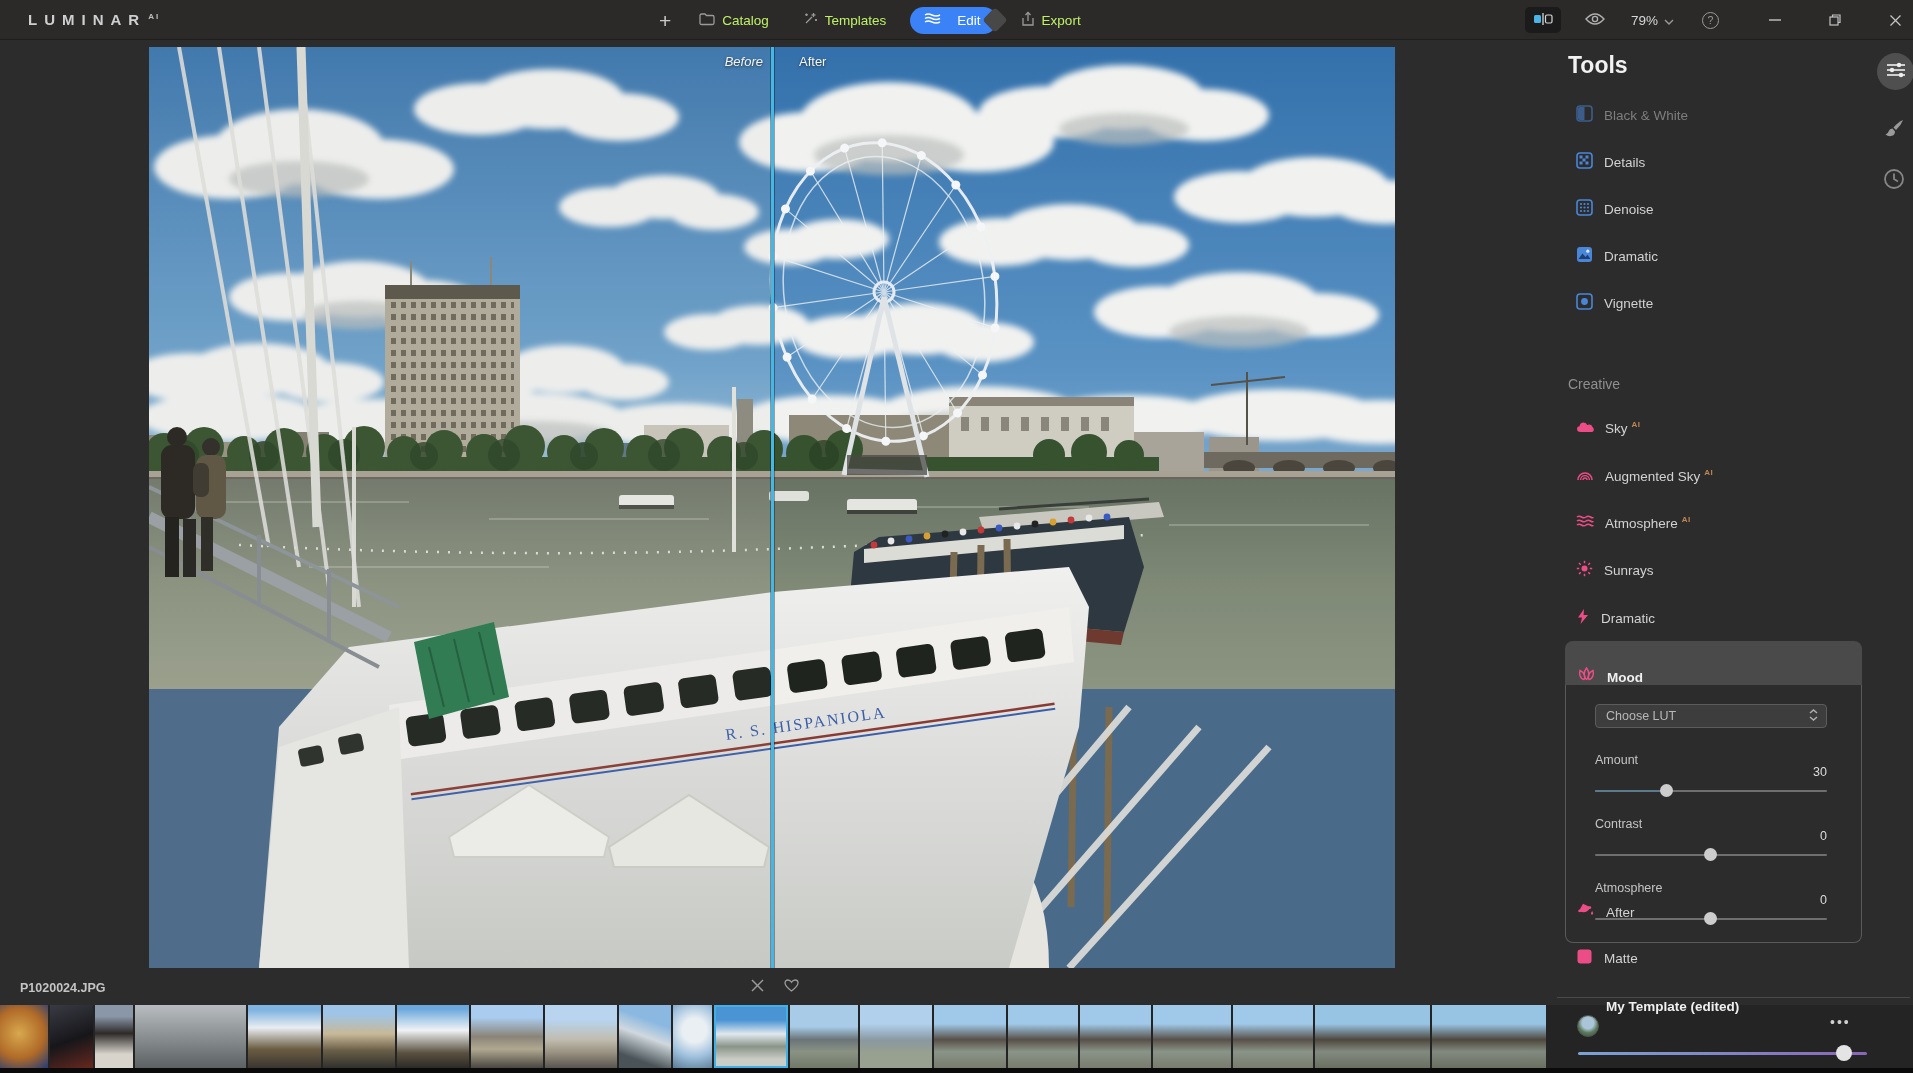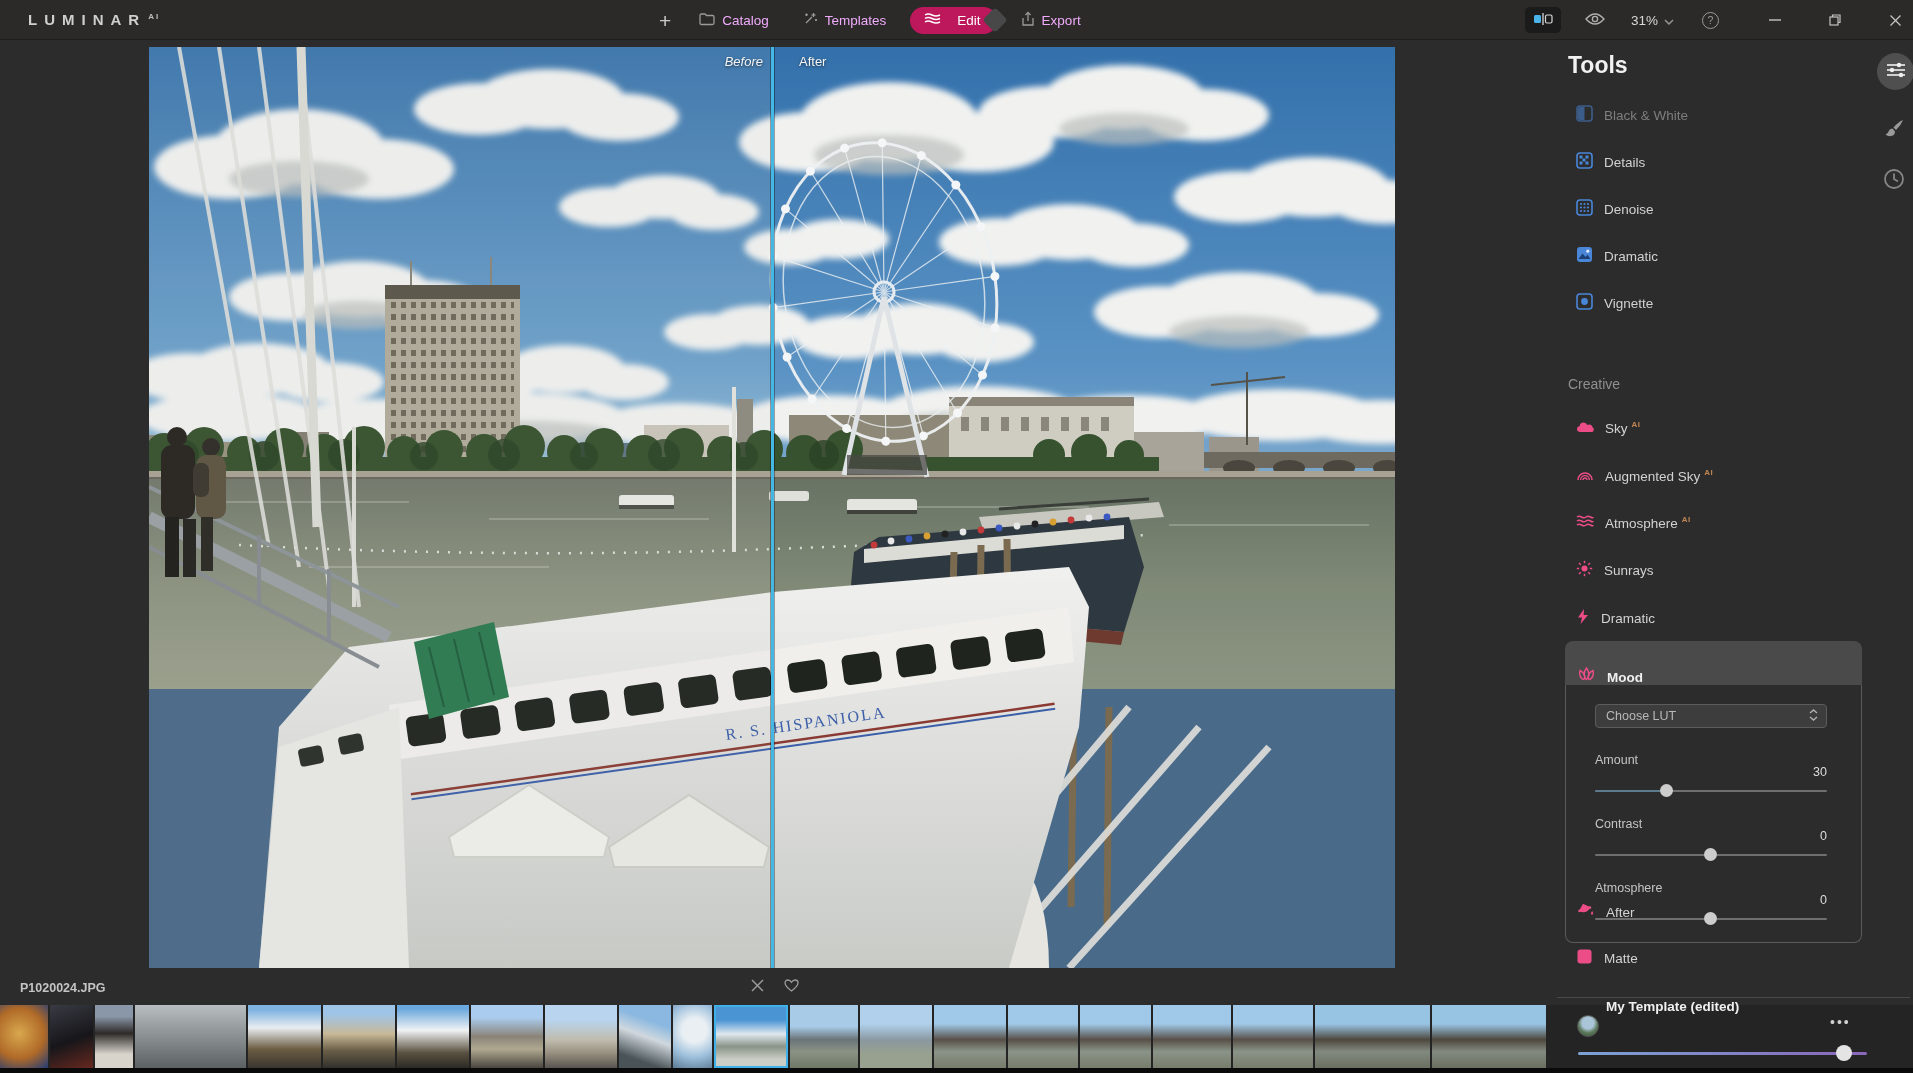--- a/index.html
+++ b/index.html
@@ -5,23 +5,23 @@
   * { margin:0; padding:0; box-sizing:border-box; }
   html,body { width:1913px; height:1073px; overflow:hidden; }
   body { background:#2c2c2c; font-family:"Liberation Sans", sans-serif; color:#c8c8c8; position:relative; }
 
   
   .topbar { position:absolute; left:0; top:0; width:1913px; height:40px; background:#2b2a29; border-bottom:1px solid #1e1e1e; z-index:30; }
   .logo { position:absolute; left:28px; top:11px; font-size:15px; letter-spacing:7px; color:#cfcfcf; font-weight:600; }
   .logo sup { font-size:8px; letter-spacing:2px; color:#bdbdbd; margin-left:2px; }
   .topnav { position:absolute; left:655px; top:0; height:40px; display:flex; align-items:center; gap:14px; }
   .iconbtn { background:none; border:none; cursor:pointer; display:flex; align-items:center; justify-content:center; color:#b4b4b4; }
-  .tab { background:none; border:none; cursor:pointer; height:27px; display:flex; align-items:center; gap:7px; padding:0 10px; color:#f0abfc; font-size:13.5px; font-family:"Liberation Sans",sans-serif; position:relative; }
+  .tab { background:none; border:none; cursor:pointer; height:27px; display:flex; align-items:center; gap:7px; padding:0 10px; color:#bef264; font-size:13.5px; font-family:"Liberation Sans",sans-serif; position:relative; }
   .tab svg { flex:0 0 auto; }
-  .tab.active { background:#be185d; border-radius:14px; color:#ffffff; padding:0 16px 0 14px;gap:16px; }
+  .tab.active { background:#3b82f6; border-radius:14px; color:#ffffff; padding:0 16px 0 14px;gap:16px; }
   .tab.active .tail { position:absolute; right:-7px; top:4.5px; width:18px; height:18px; background:#484848; transform:rotate(45deg); border-radius:4px; z-index:0; }
   .tab.active svg, .tab.active span { position:relative; z-index:1; }
   .addbtn { font-size:21px; color:#c8c8c8; background:none; border:none; cursor:pointer; line-height:1; padding:0 4px; }
   .topright { position:absolute; right:8px; top:0; height:40px; display:flex; align-items:center; }
   .comparebtn { width:36px; height:26px; background:#1b1b1b; border:none; border-radius:5px; display:flex; align-items:center; justify-content:center; cursor:pointer; }
   .eyebtn { margin-left:24px; }
   .zoomctl { margin-left:26px; display:flex; align-items:center; gap:6px; background:none; border:none; cursor:pointer; color:#d8d8d8; font-size:13.5px; font-family:"Liberation Sans",sans-serif; }
   .helpbtn { margin-left:28px; width:17px; height:17px; border:1.5px solid #9a9a9a; border-radius:50%; color:#9a9a9a; font-size:10.5px; display:flex; align-items:center; justify-content:center; background:none; cursor:pointer; }
   .winbtn { margin-left:40px; background:none; border:none; color:#c4c4c4; cursor:pointer; display:flex; align-items:center; justify-content:center; width:20px; height:20px; }
   .winbtn.first { margin-left:46px; }
@@ -159,21 +159,21 @@
             <rect x="12.5" y="3" width="6.5" height="8" rx="1.5" fill="none" stroke="#d8d8d8" stroke-width="1.2"></rect>
           </svg></span>
     </button>
     <button class="iconbtn eyebtn">
       <span><svg width="20" height="14" viewBox="0 0 20 14">
             <path d="M1 7 Q10 -3 19 7 Q10 17 1 7 Z" fill="none" stroke="#b0b0b0" stroke-width="1.4"></path>
             <circle cx="10" cy="7" r="2.6" fill="none" stroke="#b0b0b0" stroke-width="1.4"></circle>
           </svg></span>
     </button>
     <button class="zoomctl">
-      <span>31%</span>
+      <span>79%</span>
       <span><svg width="10" height="6" viewBox="0 0 10 6">
             <polyline points="1,1 5,5 9,1" fill="none" stroke="#9a9a9a" stroke-width="1.4"></polyline>
           </svg></span>
     </button>
     <button class="helpbtn">?</button>
     <button class="winbtn first">
         <svg width="12" height="2" viewBox="0 0 12 2">
           <line x1="0" y1="1" x2="12" y2="1" stroke="#c4c4c4" stroke-width="1.4"></line>
         </svg>
       </button>

